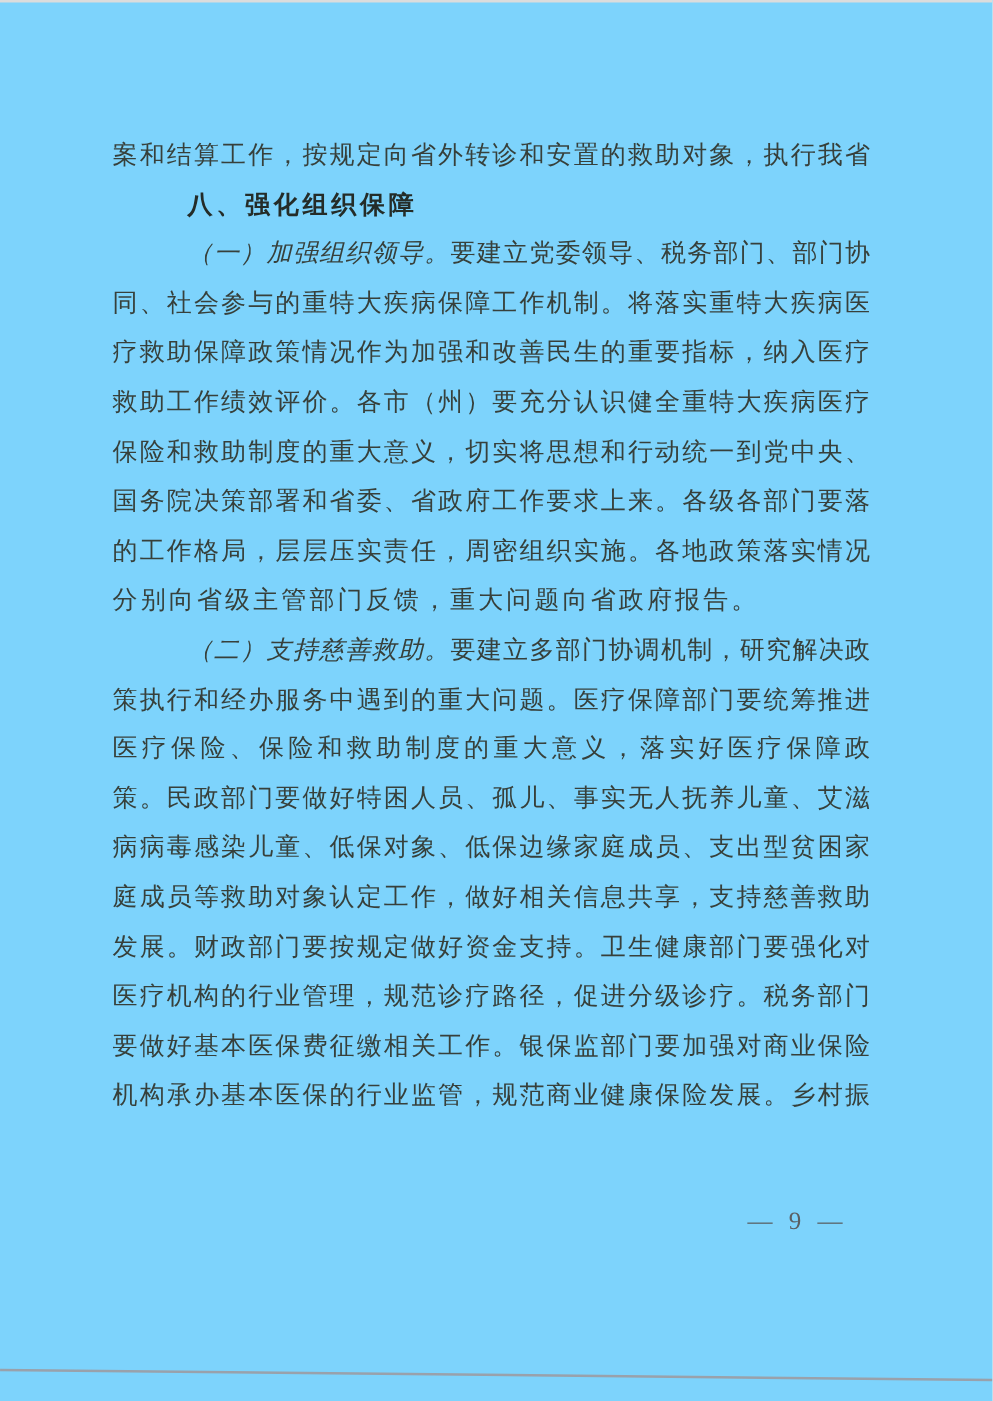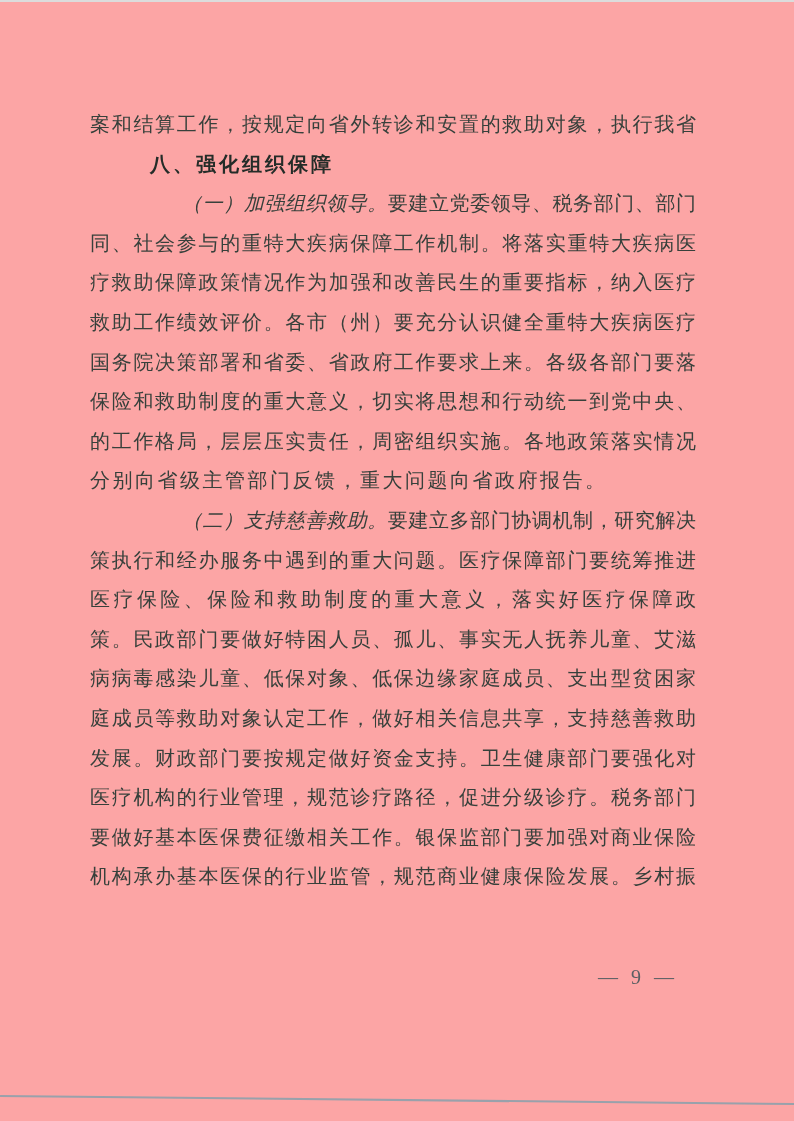--- a/index.html
+++ b/index.html
@@ -4,21 +4,21 @@
 <style>
   html, body {
     margin: 0;
     padding: 0;
     background: #e9e9e9;
   }
   .page {
     position: relative;
     width: 794px;
     height: 1121px;
-    background: #fca5a5;
+    background: #7dd3fc;
     overflow: hidden;
     font-family: "Liberation Serif", "DejaVu Serif", serif;
   }
   .scan-top-edge {
     position: absolute;
     top: 0; left: 0;
     width: 100%; height: 2px;
     background: #dcdcdc;
   }
   .text-block {
@@ -51,21 +51,20 @@
     font-family: "Liberation Sans", "DejaVu Sans", sans-serif;
     font-weight: bold;
     font-size: 20px;
     letter-spacing: 3px;
     color: #242c28;
     text-align: center;
     text-align-last: left;
   }
   .lead {
     font-style: italic;
-    margin-left: 32px;
   }
   .page-number {
     position: absolute;
     left: 598px;
     top: 966px;
     width: 90px;
     font-size: 20px;
     letter-spacing: 4px;
     color: #5a5f63;
     text-align: left;
@@ -90,22 +89,22 @@
 
   <div class="text-block">
     <div class="line">案和结算工作，按规定向省外转诊和安置的救助对象，执行我省</div>
 
     <div class="heading-line">八、强化组织保障</div>
 
     <div class="line indent"><span class="lead">（一）加强组织领导。</span><span>要建立党委领导、税务部门、部门协</span></div>
     <div class="line">同、社会参与的重特大疾病保障工作机制。将落实重特大疾病医</div>
     <div class="line">疗救助保障政策情况作为加强和改善民生的重要指标，纳入医疗</div>
     <div class="line">救助工作绩效评价。各市（州）要充分认识健全重特大疾病医疗</div>
+    <div class="line">保险和救助制度的重大意义，切实将思想和行动统一到党中央、</div>
     <div class="line">国务院决策部署和省委、省政府工作要求上来。各级各部门要落</div>
-    <div class="line">保险和救助制度的重大意义，切实将思想和行动统一到党中央、</div>
     <div class="line">的工作格局，层层压实责任，周密组织实施。各地政策落实情况</div>
     <div class="line end">分别向省级主管部门反馈，重大问题向省政府报告。</div>
 
     <div class="line indent"><span class="lead">（二）支持慈善救助。</span><span>要建立多部门协调机制，研究解决政</span></div>
     <div class="line">策执行和经办服务中遇到的重大问题。医疗保障部门要统筹推进</div>
     <div class="line">医疗保险、保险和救助制度的重大意义，落实好医疗保障政</div>
     <div class="line">策。民政部门要做好特困人员、孤儿、事实无人抚养儿童、艾滋</div>
     <div class="line">病病毒感染儿童、低保对象、低保边缘家庭成员、支出型贫困家</div>
     <div class="line">庭成员等救助对象认定工作，做好相关信息共享，支持慈善救助</div>
     <div class="line">发展。财政部门要按规定做好资金支持。卫生健康部门要强化对</div>

